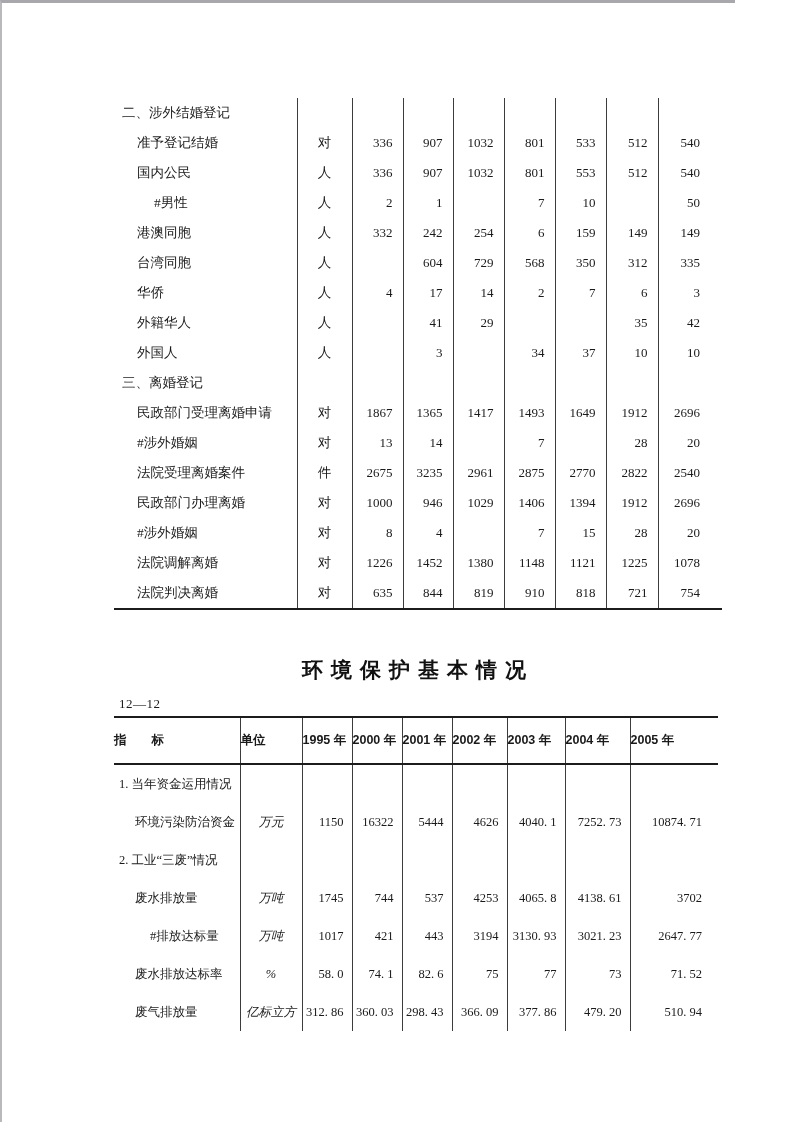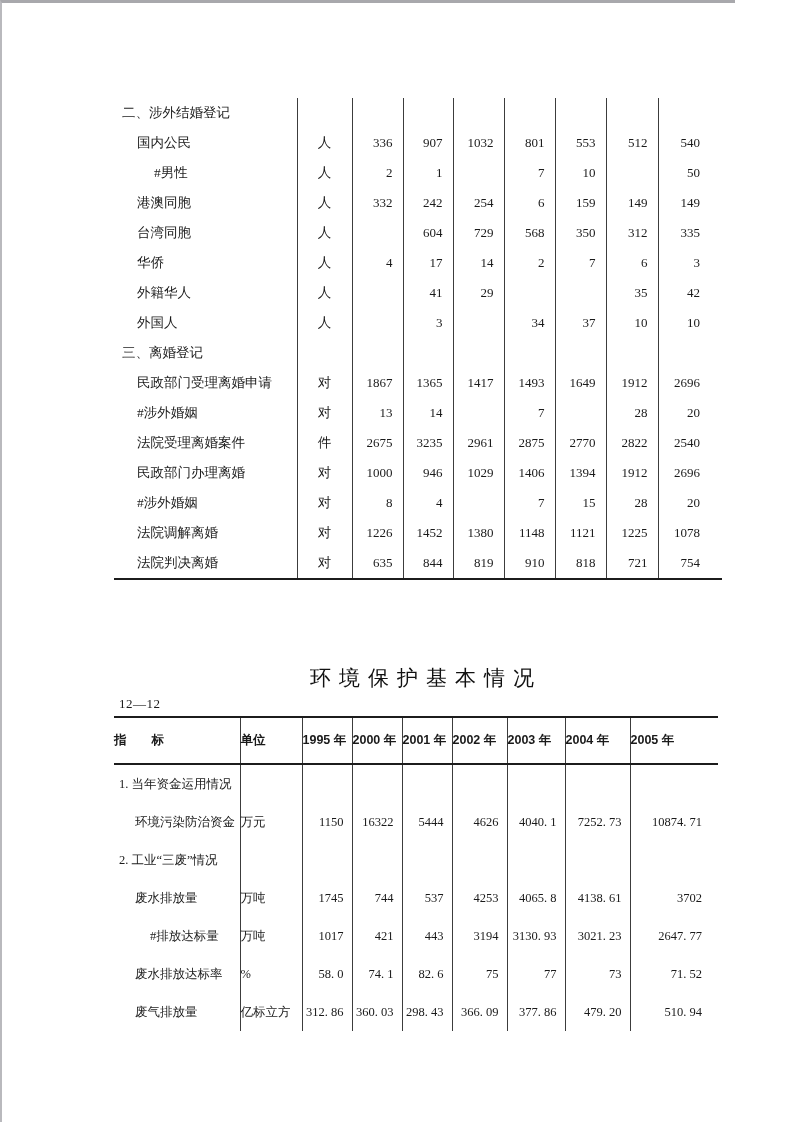--- a/index.html
+++ b/index.html
@@ -17,35 +17,35 @@
   .t1 td + td{border-left:1px solid #3c3c3c;}
   .t1 .c-unit{text-align:center;}
   .t1 .c-num{text-align:right;padding-right:10px;font-size:13px;}
   .t1 .c-num.c-last{padding-right:22px;}
   .t1 .ind0{padding-left:8px;}
   .t1 .ind1{padding-left:23px;}
   .t1 .ind2{padding-left:40px;}
 
   
   .title{
-    position:absolute;left:112px;top:653px;width:608px;margin:8px;text-align:center;
-    font-family:"Liberation Sans","DejaVu Sans",sans-serif;font-weight:normal;
+    position:absolute;left:112px;top:653px;width:608px;margin:0;text-align:center;
+    font-family:"Liberation Sans","DejaVu Sans",sans-serif;font-weight:bold;
     font-size:21px;letter-spacing:8px;color:#111;
   }
   .tableno{position:absolute;left:117px;top:693px;font-size:13px;letter-spacing:.5px;}
 
   
   .t2{position:absolute;left:112px;top:713px;width:604px;border-top:2px solid #1c1c1c;}
   .t2 thead td{
     height:45px;border-bottom:2px solid #1c1c1c;text-align:left;
     font-family:"Liberation Sans","DejaVu Sans",sans-serif;font-weight:bold;font-size:12.5px;
   }
   .t2 td + td{border-left:1px solid #3c3c3c;}
   .t2 tbody td{height:38px;font-size:12.5px;}
-  .t2 tbody .c-unit{text-align:left;}
+  .t2 tbody .c-unit{text-align:center;font-style:italic;}
   .t2 tbody .c-num{text-align:right;padding-right:8px;font-size:12.5px;}
   .t2 tbody .c-num.c-last{padding-right:16px;}
   .t2 .ind0{padding-left:5px;}
   .t2 .ind1{padding-left:21px;}
   .t2 .ind2{padding-left:36px;}
 </style>
 </head>
 <body>
 
 <div class="page">
@@ -66,20 +66,31 @@
         <tr>
           <td class="c-label ind0">二、涉外结婚登记</td>
           <td class="c-unit"></td>
           <td class="c-num"></td>
           <td class="c-num"></td>
           <td class="c-num"></td>
           <td class="c-num"></td>
           <td class="c-num"></td>
           <td class="c-num"></td>
           <td class="c-num c-last"></td>
+        </tr>
+        <tr>
+          <td class="c-label ind1">准予登记结婚</td>
+          <td class="c-unit">对</td>
+          <td class="c-num">336</td>
+          <td class="c-num">907</td>
+          <td class="c-num">1032</td>
+          <td class="c-num">801</td>
+          <td class="c-num">533</td>
+          <td class="c-num">512</td>
+          <td class="c-num c-last">540</td>
         </tr>
         <tr>
           <td class="c-label ind1">国内公民</td>
           <td class="c-unit">人</td>
           <td class="c-num">336</td>
           <td class="c-num">907</td>
           <td class="c-num">1032</td>
           <td class="c-num">801</td>
           <td class="c-num">553</td>
           <td class="c-num">512</td>

